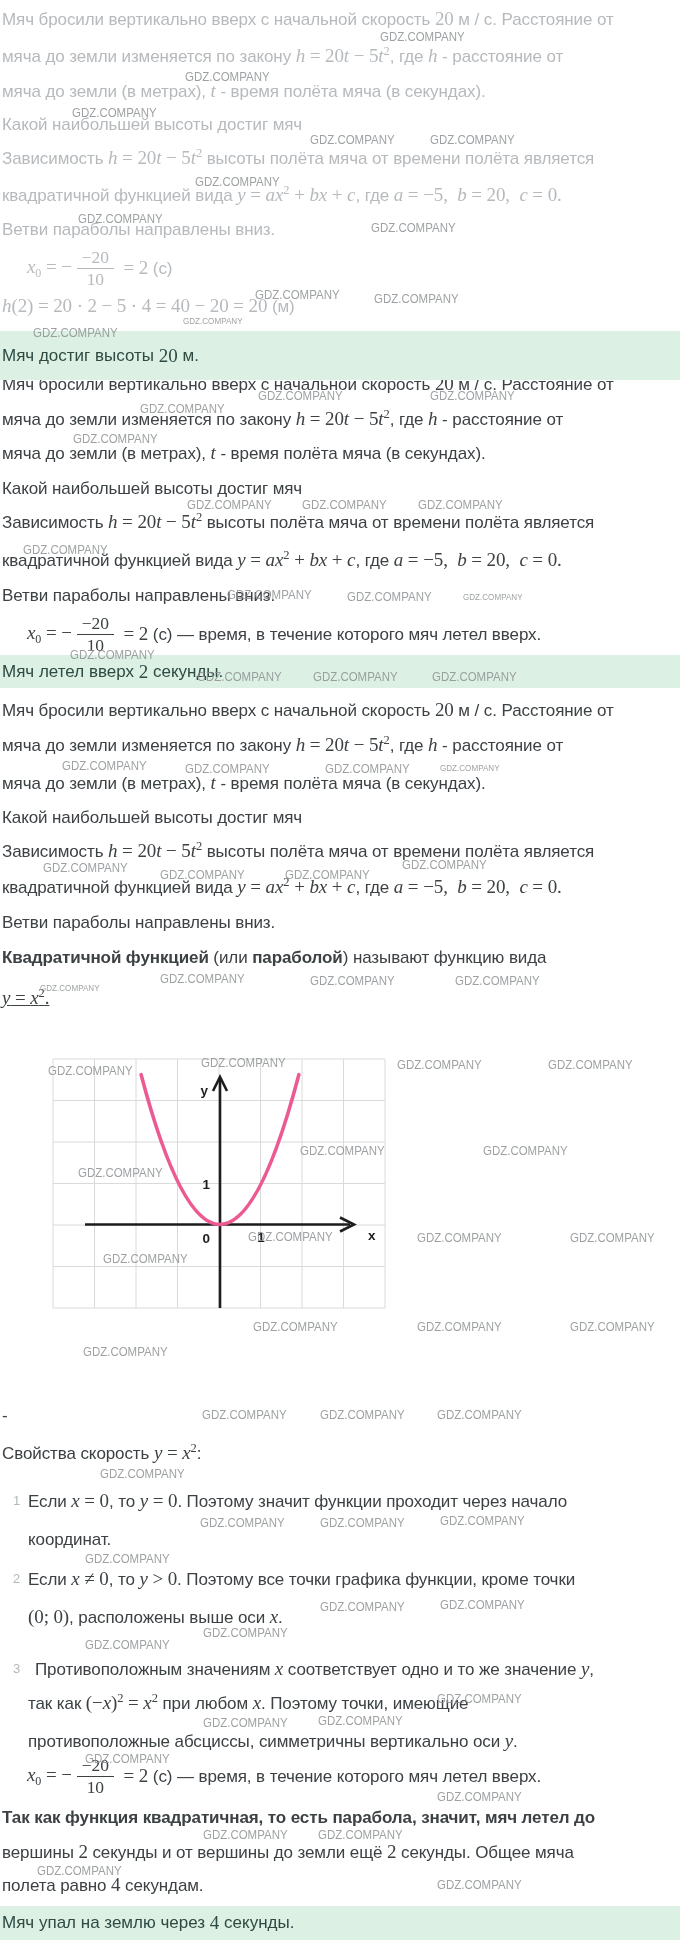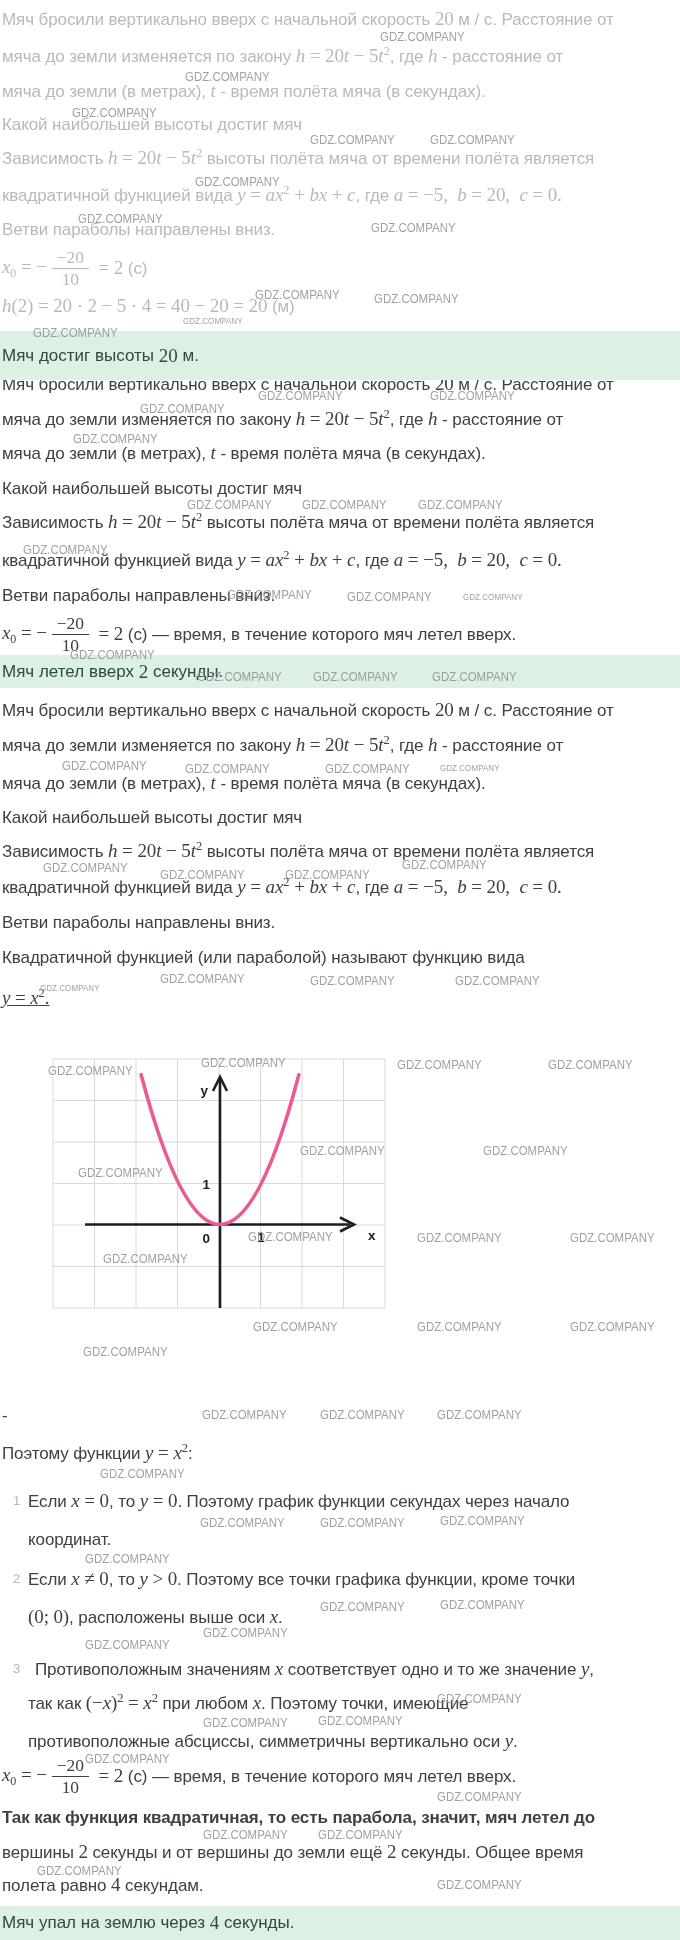--- a/index.html
+++ b/index.html
@@ -1,23 +1,23 @@
 <!DOCTYPE html>
 <html><head>
 <meta charset="utf-8">
 <style>
   html,body{margin:0;padding:0;background:#fff;}
   #page{position:relative;width:680px;height:1940px;background:#ffffff;overflow:hidden;
         font-family:"Liberation Sans",sans-serif;}
   .line{position:absolute;white-space:pre;font-size:17px;letter-spacing:-0.1px;color:#3c4144;line-height:1.2;}
   .line.faded{color:#b6babd;}
   .line.num{font-size:13px;color:#b3b7b9;}
-  .line.flex{display:flex;align-items:center;}
+  .line.flex{display:flex;align-items:center;margin-left:25px;}
   .grp{white-space:pre;}
-  .sg-b{font-weight:400;}
+  .sg-b{font-weight:700;}
   .sg-r,.sg-m,.sg-sup,.sg-sub{font-family:"Liberation Serif",serif;}
   .sg-r,.sg-m{font-size:19px;}
   .sg-m{font-style:italic;}
   .sg-sup{font-size:12.5px;vertical-align:7px;}
   .sg-sub{font-size:12px;vertical-align:-4px;}
   .frac{display:inline-flex;flex-direction:column;align-items:center;
         font-family:"Liberation Serif",serif;font-size:17.5px;line-height:1.15;margin:0 5px;}
   .frac .fn{border-bottom:1.5px solid currentColor;padding:0 5px;}
   .bar{position:absolute;left:0;width:680px;display:flex;align-items:center;
        background:#dcf0e3;color:#2e4a43;white-space:pre;font-size:17px;padding-left:2px;box-sizing:border-box;}
@@ -51,34 +51,34 @@
       <div class="line dark" style="left: 2px; top: 699px;"><span class="sg-t">Мяч бросили вертикально вверх с начальной скорость </span><span class="sg-r">20</span><span class="sg-t"> м / с. Расстояние от</span></div>
       <div class="line dark" style="left: 2px; top: 733px;"><span class="sg-t">мяча до земли изменяется по закону </span><span class="sg-m">h</span><span class="sg-r"> = 20</span><span class="sg-m">t</span><span class="sg-r"> − 5</span><span class="sg-m">t</span><span class="sg-sup">2</span><span class="sg-t">, где </span><span class="sg-m">h</span><span class="sg-t"> - расстояние от</span></div>
       <div class="line dark" style="left: 2px; top: 772px;"><span class="sg-t">мяча до земли (в метрах), </span><span class="sg-m">t</span><span class="sg-t"> - время полёта мяча (в секундах).</span></div>
       <div class="line dark" style="left: 2px; top: 808px;"><span class="sg-t">Какой наибольшей высоты достиг мяч</span></div>
       <div class="line dark" style="left: 2px; top: 839px;"><span class="sg-t">Зависимость </span><span class="sg-m">h</span><span class="sg-r"> = 20</span><span class="sg-m">t</span><span class="sg-r"> − 5</span><span class="sg-m">t</span><span class="sg-sup">2</span><span class="sg-t"> высоты полёта мяча от времени полёта является</span></div>
       <div class="line dark" style="left: 2px; top: 875px;"><span class="sg-t">квадратичной функцией вида </span><span class="sg-m">y</span><span class="sg-r"> = </span><span class="sg-m">ax</span><span class="sg-sup">2</span><span class="sg-r"> + </span><span class="sg-m">bx</span><span class="sg-r"> + </span><span class="sg-m">c</span><span class="sg-t">, где </span><span class="sg-m">a</span><span class="sg-r"> = −5, </span><span class="sg-m">b</span><span class="sg-r"> = 20, </span><span class="sg-m">c</span><span class="sg-r"> = 0.</span></div>
       <div class="line dark" style="left: 2px; top: 913px;"><span class="sg-t">Ветви параболы направлены вниз.</span></div>
       <div class="line dark" style="left: 2px; top: 948px;"><span class="sg-b">Квадратичной функцией</span><span class="sg-t"> (или </span><span class="sg-b">параболой</span><span class="sg-t">) называют функцию вида</span></div>
       <div class="line dark" style="left: 2px; top: 986px; text-decoration: underline;"><span class="sg-m">y</span><span class="sg-r"> = </span><span class="sg-m">x</span><span class="sg-sup">2</span><span class="sg-r">.</span></div>
       <div class="line dark" style="left: 2px; top: 1406px;"><span class="sg-t">-</span></div>
-      <div class="line dark" style="left: 2px; top: 1441px;"><span class="sg-t">Поэтому функции </span><span class="sg-m">y</span><span class="sg-r"> = </span><span class="sg-m">x</span><span class="sg-sup">2</span><span class="sg-t">:</span></div>
+      <div class="line dark" style="left: 2px; top: 1441px;"><span class="sg-t">Свойства скорость </span><span class="sg-m">y</span><span class="sg-r"> = </span><span class="sg-m">x</span><span class="sg-sup">2</span><span class="sg-t">:</span></div>
       <div class="line num" style="left: 13px; top: 1493px;"><span class="sg-t">1</span></div>
-      <div class="line dark" style="left: 28px; top: 1490px;"><span class="sg-t">Если </span><span class="sg-m">x</span><span class="sg-r"> = 0</span><span class="sg-t">, то </span><span class="sg-m">y</span><span class="sg-r"> = 0</span><span class="sg-t">. Поэтому график функции секундах через начало</span></div>
+      <div class="line dark" style="left: 28px; top: 1490px;"><span class="sg-t">Если </span><span class="sg-m">x</span><span class="sg-r"> = 0</span><span class="sg-t">, то </span><span class="sg-m">y</span><span class="sg-r"> = 0</span><span class="sg-t">. Поэтому значит функции проходит через начало</span></div>
       <div class="line dark" style="left: 28px; top: 1530px;"><span class="sg-t">координат.</span></div>
       <div class="line num" style="left: 13px; top: 1571px;"><span class="sg-t">2</span></div>
       <div class="line dark" style="left: 28px; top: 1568px;"><span class="sg-t">Если </span><span class="sg-m">x</span><span class="sg-r"> ≠ 0</span><span class="sg-t">, то </span><span class="sg-m">y</span><span class="sg-r"> &gt; 0</span><span class="sg-t">. Поэтому все точки графика функции, кроме точки</span></div>
       <div class="line dark" style="left: 28px; top: 1606px;"><span class="sg-r">(0; 0)</span><span class="sg-t">, расположены выше оси </span><span class="sg-m">x</span><span class="sg-t">.</span></div>
       <div class="line num" style="left: 13px; top: 1661px;"><span class="sg-t">3</span></div>
       <div class="line dark" style="left: 28px; top: 1658px; margin-left: 7px;"><span class="sg-t">Противоположным значениям </span><span class="sg-m">x</span><span class="sg-t"> соответствует одно и то же значение </span><span class="sg-m">y</span><span class="sg-t">,</span></div>
       <div class="line dark" style="left: 28px; top: 1691px;"><span class="sg-t">так как </span><span class="sg-r">(−</span><span class="sg-m">x</span><span class="sg-r">)</span><span class="sg-sup">2</span><span class="sg-r"> = </span><span class="sg-m">x</span><span class="sg-sup">2</span><span class="sg-t"> при любом </span><span class="sg-m">x</span><span class="sg-t">. Поэтому точки, имеющие</span></div>
       <div class="line dark" style="left: 28px; top: 1730px;"><span class="sg-t">противоположные абсциссы, симметричны вертикально оси </span><span class="sg-m">y</span><span class="sg-t">.</span></div>
       <div class="line dark flex" style="height: 44px; left: 2px; top: 1754px;"><span class="grp"><span class="sg-m">x</span><span class="sg-sub">0</span><span class="sg-r"> = −</span></span><span class="frac"><span class="fn">−20</span><span class="fd">10</span></span><span class="grp"><span class="sg-r"> = 2 </span><span class="sg-t">(с) — время, в течение которого мяч летел вверх.</span></span></div>
       <div class="line dark" style="left: 2px; top: 1808px; font-weight: bold;"><span class="sg-t">Так как функция квадратичная, то есть парабола, значит, мяч летел до</span></div>
-      <div class="line dark" style="left: 2px; top: 1841px;"><span class="sg-t">вершины </span><span class="sg-r">2</span><span class="sg-t"> секунды и от вершины до земли ещё </span><span class="sg-r">2</span><span class="sg-t"> секунды. Общее время</span></div>
+      <div class="line dark" style="left: 2px; top: 1841px;"><span class="sg-t">вершины </span><span class="sg-r">2</span><span class="sg-t"> секунды и от вершины до земли ещё </span><span class="sg-r">2</span><span class="sg-t"> секунды. Общее мяча</span></div>
       <div class="line dark" style="left: 2px; top: 1874px;"><span class="sg-t">полета равно </span><span class="sg-r">4</span><span class="sg-t"> секундам.</span></div>
     </div>
   <div id="bars-layer">
       <div class="bar" style="top: 331px; height: 49px;"><span class="sg-t">Мяч достиг высоты </span><span class="sg-r">20</span><span class="sg-t"> м.</span></div>
       <div class="bar" style="top: 655px; height: 33px; text-align: center;"><span class="sg-t">Мяч летел вверх </span><span class="sg-r">2</span><span class="sg-t"> секунды.</span></div>
       <div class="bar" style="top: 1906px; height: 34px;"><span class="sg-t">Мяч упал на землю через </span><span class="sg-r">4</span><span class="sg-t"> секунды.</span></div>
     </div>
   <div id="graph" style="left: 50px; top: 1055px;"><svg width="340" height="258">
         <line x1="3" y1="4" x2="3" y2="253" stroke="#dadada" stroke-width="1"></line>
         <line x1="44.5" y1="4" x2="44.5" y2="253" stroke="#dadada" stroke-width="1"></line>

